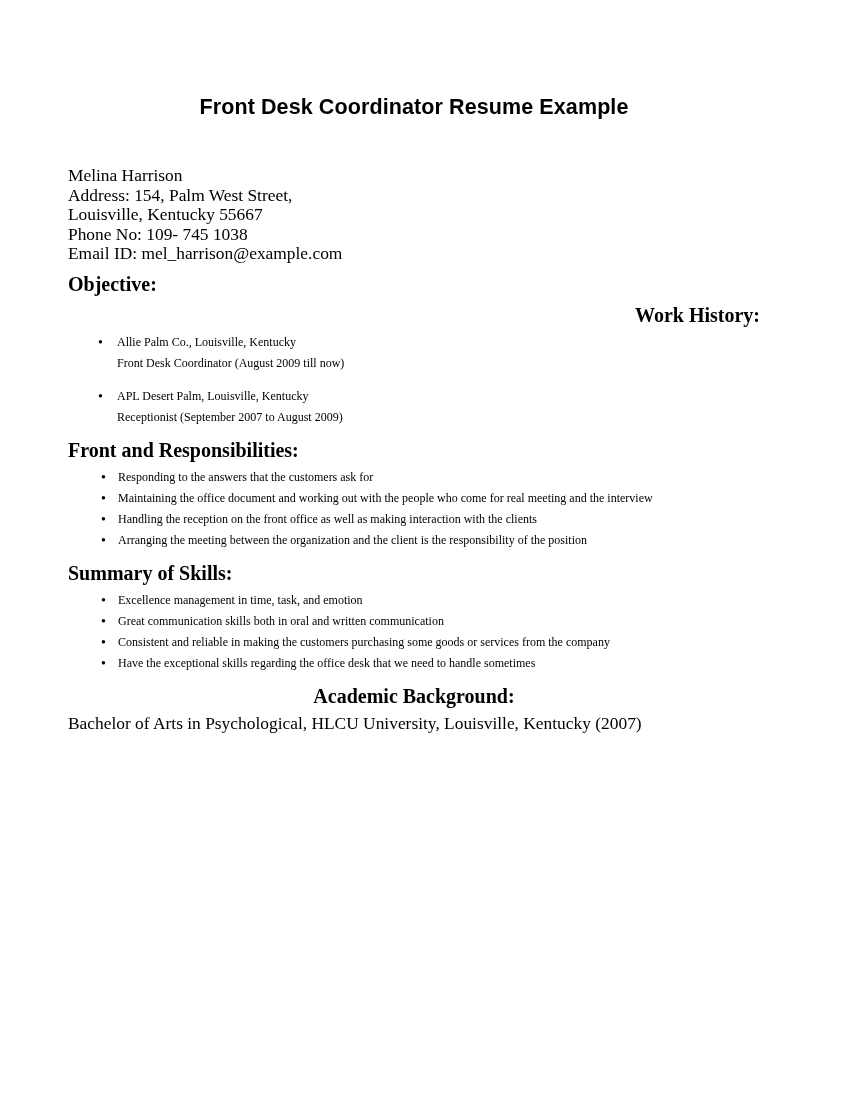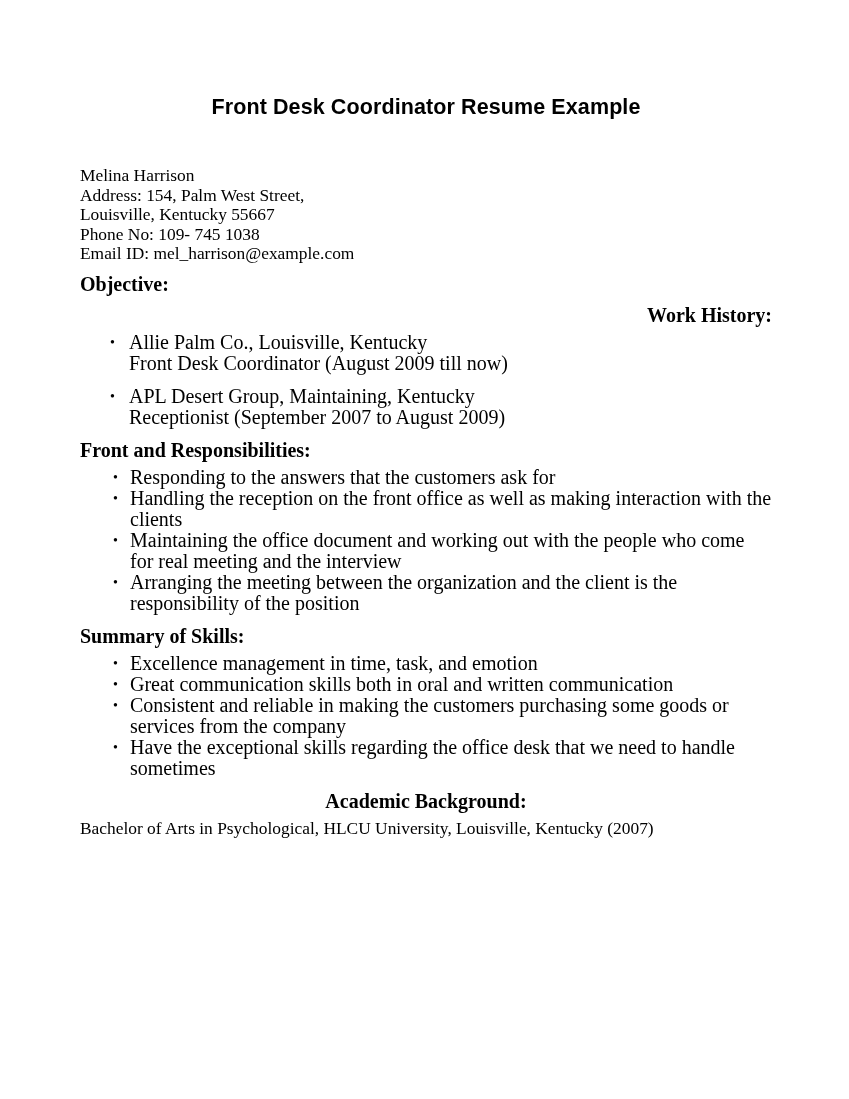--- a/index.html
+++ b/index.html
@@ -20,21 +20,21 @@
     width: 849px;
     height: 1099px;
     background: #ffffff;
     box-sizing: border-box;
     padding: 0;
     overflow: hidden;
   }
 
   .doc-body {
     position: absolute;
-    left: 80px;
+    left: 68px;
     top: 94px;
     width: 692px;
   }
 
   .doc-title {
     font-family: "Liberation Sans", "DejaVu Sans", sans-serif;
     font-weight: bold;
     font-size: 21.5px;
     line-height: 26px;
     text-align: center;
@@ -68,21 +68,21 @@
   }
 
   
   ul.bullet-list {
     list-style: none;
     margin: 0;
     padding: 0;
   }
   ul.bullet-list > li {
     position: relative;
-    font-size: 20px;
+    font-size: 12px;
     line-height: 21px;
   }
   ul.bullet-list > li::before {
     content: "\2022";
     position: absolute;
     font-size: 14px;
     line-height: 21px;
   }
 
   ul.work-list > li {
@@ -128,30 +128,30 @@
 
     <div class="section-heading">Objective:</div>
 
     <div class="section-heading sec-work">Work History:</div>
     <ul class="bullet-list work-list">
       <li>
         <span class="work-sub">Allie Palm Co., Louisville, Kentucky</span>
         <span class="work-sub">Front Desk Coordinator (August 2009 till now)</span>
       </li>
       <li>
-        <span class="work-sub">APL Desert Group, Maintaining, Kentucky</span>
+        <span class="work-sub">APL Desert Palm, Louisville, Kentucky</span>
         <span class="work-sub">Receptionist (September 2007 to August 2009)</span>
       </li>
     </ul>
 
     <div class="section-heading sec-duties">Front and Responsibilities:</div>
     <ul class="bullet-list duty-list">
       <li>Responding to the answers that the customers ask for</li>
+      <li>Maintaining the office document and working out with the people who come for real meeting and the interview</li>
       <li>Handling the reception on the front office as well as making interaction with the clients</li>
-      <li>Maintaining the office document and working out with the people who come for real meeting and the interview</li>
       <li>Arranging the meeting between the organization and the client is the responsibility of the position</li>
     </ul>
 
     <div class="section-heading sec-skills">Summary of Skills:</div>
     <ul class="bullet-list skill-list">
       <li>Excellence management in time, task, and emotion</li>
       <li>Great communication skills both in oral and written communication</li>
       <li>Consistent and reliable in making the customers purchasing some goods or services from the company</li>
       <li>Have the exceptional skills regarding the office desk that we need to handle sometimes</li>
     </ul>

